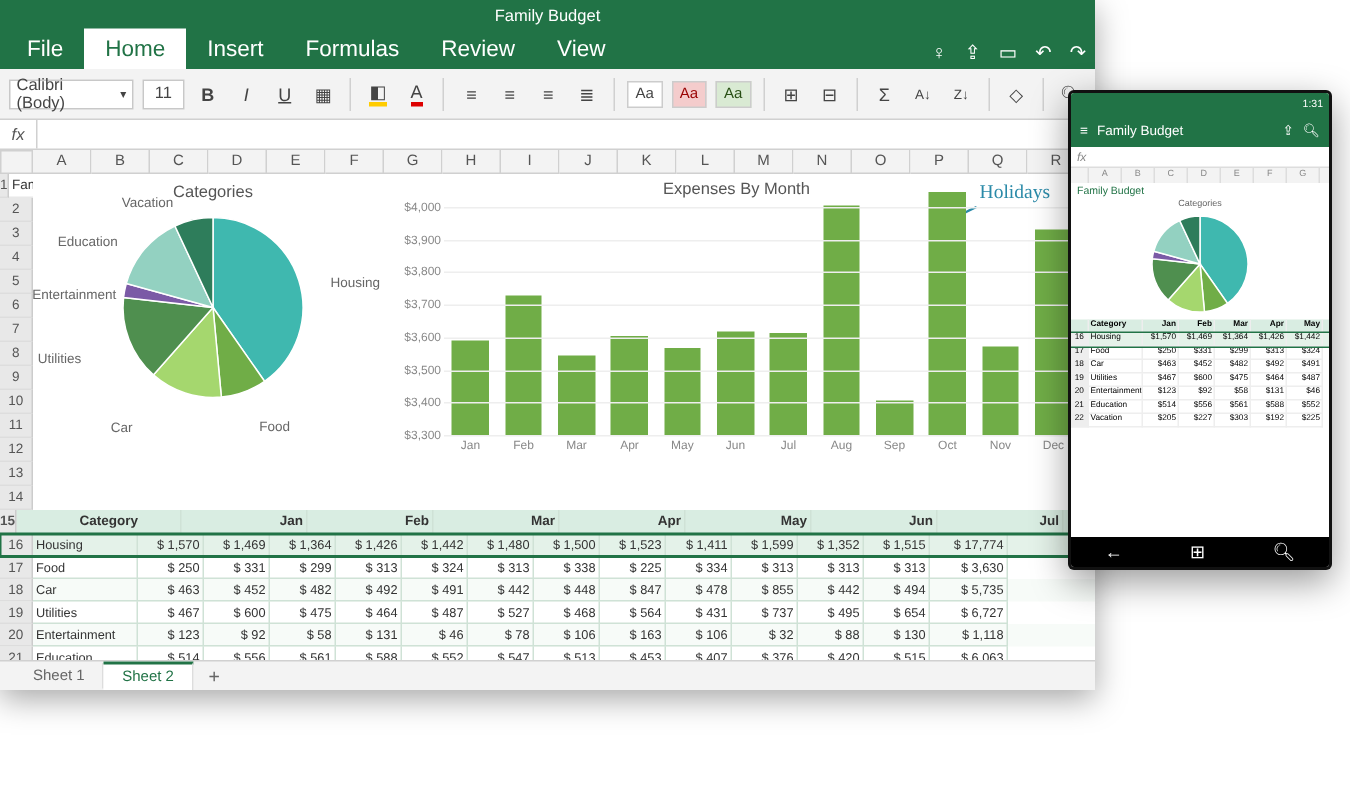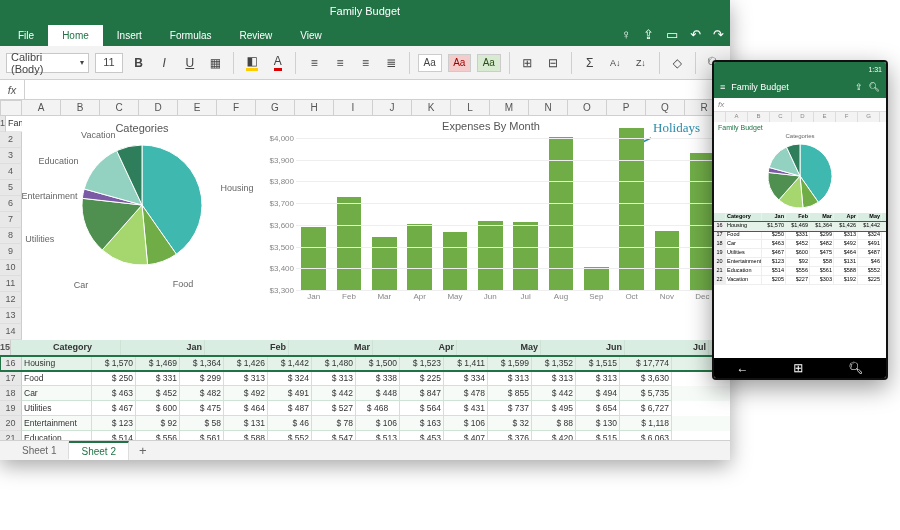--- a/index.html
+++ b/index.html
@@ -2,21 +2,21 @@
 <html><head>
 <meta charset="utf-8">
 <style>
   * { box-sizing: border-box; margin: 0; padding: 0; }
   body { font-family: "Segoe UI", Arial, sans-serif; background: #fff; width: 900px; height: 530px; position: relative; overflow: hidden; }
   .app { position: absolute; left: 0; top: 0; width: 730px; height: 460px; background: #fff; box-shadow: 0 6px 20px rgba(0,0,0,.35); }
   
   .titlebar { height: 22px; background: #217346; color: #fff; display: flex; align-items: center; justify-content: center; font-size: 11px; }
   
   .tabs { height: 24px; background: #217346; display: flex; align-items: flex-end; padding-left: 4px; position: relative;}
-  .tab { color: #fff; font-size: 10px; padding: 5px 14px; cursor: pointer; }
+  .tab { color: #fff; font-size: 15px; padding: 5px 14px; cursor: pointer; }
   .tab.active { background: #fff; color: #217346; }
   .tabs-right { position: absolute; right: 6px; top: 0; height: 100%; display: flex; align-items: center; gap: 12px; color: #fff; font-size: 13px; }
   .tabs-right span { cursor: pointer; }
   
   .ribbon { height: 34px; background: #f3f3f3; border-bottom: 1px solid #d0d0d0; display: flex; align-items: center; padding: 0 6px; gap: 6px; font-size: 11px; color: #444;}
   .font-box { border: 1px solid #c8c8c8; background: #fff; padding: 2px 4px; height: 20px; display: flex; align-items: center; gap: 4px; min-width: 70px; }
   .size-box { border: 1px solid #c8c8c8; background: #fff; padding: 2px 4px; height: 20px; width: 28px; text-align: center; }
   .rbtn { width: 20px; height: 20px; display: flex; align-items: center; justify-content: center; cursor: pointer; border: 1px solid transparent; font-size: 12px; color:#444;}
   .bold { font-weight: bold; }
   .italic { font-style: italic; }
@@ -643,21 +643,21 @@
         </div>
         <div class="drow">
           <div class="rowh" style="width: 22px;">19</div>
           <div class="dcell cat" style="flex: 0 0 70px;">Utilities</div>
           <div class="dcell" style="flex: 0 0 44px;">$  467</div>
           <div class="dcell" style="flex: 0 0 44px;">$  600</div>
           <div class="dcell" style="flex: 0 0 44px;">$  475</div>
           <div class="dcell" style="flex: 0 0 44px;">$  464</div>
           <div class="dcell" style="flex: 0 0 44px;">$  487</div>
           <div class="dcell" style="flex: 0 0 44px;">$  527</div>
-          <div class="dcell" style="flex: 0 0 44px; text-align: center;">$  468</div>
+          <div class="dcell" style="flex: 0 0 44px;">$  468</div>
           <div class="dcell" style="flex: 0 0 44px;">$  564</div>
           <div class="dcell" style="flex: 0 0 44px;">$  431</div>
           <div class="dcell" style="flex: 0 0 44px;">$  737</div>
           <div class="dcell" style="flex: 0 0 44px;">$  495</div>
           <div class="dcell" style="flex: 0 0 44px;">$  654</div>
           <div class="dcell" style="flex: 0 0 52px;">$  6,727</div>
         </div>
         <div class="drow">
           <div class="rowh" style="width: 22px;">20</div>
           <div class="dcell cat" style="flex: 0 0 70px;">Entertainment</div>

